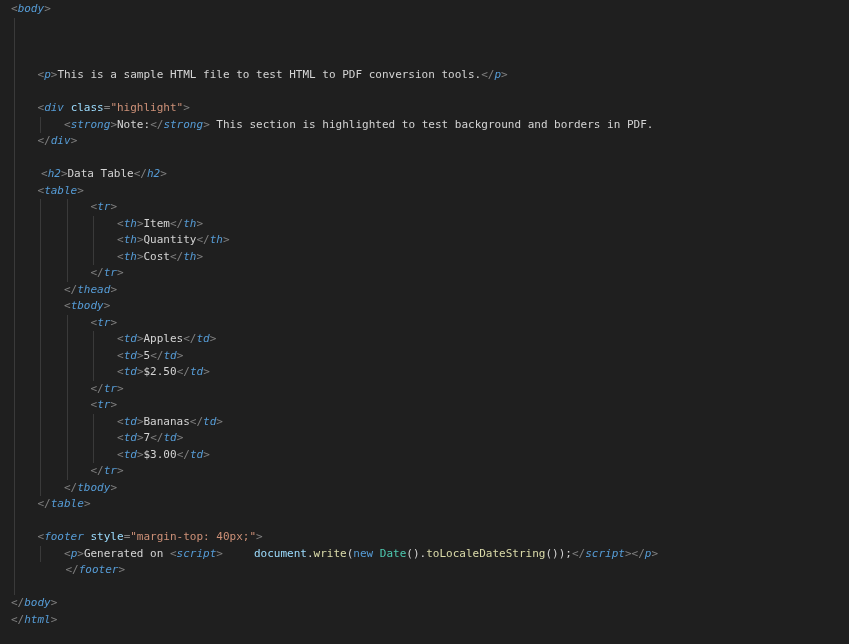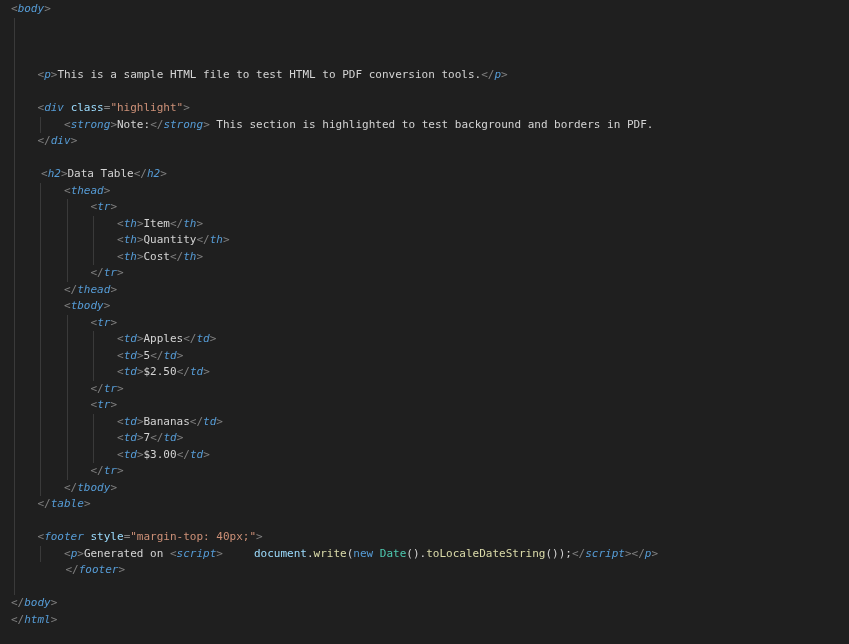--- a/index.html
+++ b/index.html
@@ -57,21 +57,21 @@
     <div class="line"><span class="guide" style="left: 13.5px;"></span><span class="line-text" style="padding-left: 11px;"></span></div>
     <div class="line"><span class="guide" style="left: 13.5px;"></span></div>
     <div class="line"><span class="guide" style="left: 13.5px;"></span><span class="line-text" style="padding-left: 11px;"></span></div>
     <div class="line"><span class="guide" style="left: 13.5px;"></span><span class="line-text" style="padding-left: 37.5px;"><span class="tok-p">&lt;</span><span class="tok-t">p</span><span class="tok-p">&gt;</span><span class="tok-x">This is a sample HTML file to test HTML to PDF conversion tools.</span><span class="tok-p">&lt;/</span><span class="tok-t">p</span><span class="tok-p">&gt;</span></span></div>
     <div class="line"><span class="guide" style="left: 13.5px;"></span><span class="line-text" style="padding-left: 11px;"></span></div>
     <div class="line"><span class="guide" style="left: 13.5px;"></span><span class="line-text" style="padding-left: 37.5px;"><span class="tok-p">&lt;</span><span class="tok-t">div</span><span class="tok-x"> </span><span class="tok-a">class</span><span class="tok-p">=</span><span class="tok-s">"highlight"</span><span class="tok-p">&gt;</span></span></div>
     <div class="line"><span class="guide" style="left: 13.5px;"></span><span class="guide" style="left: 40px;"></span><span class="line-text" style="padding-left: 64px;"><span class="tok-p">&lt;</span><span class="tok-t">strong</span><span class="tok-p">&gt;</span><span class="tok-x">Note:</span><span class="tok-p">&lt;/</span><span class="tok-t">strong</span><span class="tok-p">&gt;</span><span class="tok-x"> This section is highlighted to test background and borders in PDF.</span></span></div>
     <div class="line"><span class="guide" style="left: 13.5px;"></span><span class="line-text" style="padding-left: 37.5px;"><span class="tok-p">&lt;/</span><span class="tok-t">div</span><span class="tok-p">&gt;</span></span></div>
     <div class="line"><span class="guide" style="left: 13.5px;"></span><span class="line-text" style="padding-left: 11px;"></span></div>
     <div class="line"><span class="guide" style="left: 13.5px;"></span><span class="line-text" style="padding-left: 41px;"><span class="tok-p">&lt;</span><span class="tok-t">h2</span><span class="tok-p">&gt;</span><span class="tok-x">Data Table</span><span class="tok-p">&lt;/</span><span class="tok-t">h2</span><span class="tok-p">&gt;</span></span></div>
-    <div class="line"><span class="guide" style="left: 13.5px;"></span><span class="guide" style="left: 40px;"></span><span class="line-text" style="padding-left: 64px;"><span class="tok-p">&lt;</span><span class="tok-t">thead</span><span class="tok-p">&gt;</span></span></div>
+    <div class="line"><span class="guide" style="left: 13.5px;"></span><span class="line-text" style="padding-left: 37.5px;"><span class="tok-p">&lt;</span><span class="tok-t">table</span><span class="tok-p">&gt;</span></span></div>
     <div class="line"><span class="guide" style="left: 13.5px;"></span><span class="guide" style="left: 40px;"></span><span class="guide" style="left: 66.5px;"></span><span class="line-text" style="padding-left: 90.5px;"><span class="tok-p">&lt;</span><span class="tok-t">tr</span><span class="tok-p">&gt;</span></span></div>
     <div class="line"><span class="guide" style="left: 13.5px;"></span><span class="guide" style="left: 40px;"></span><span class="guide" style="left: 66.5px;"></span><span class="guide" style="left: 93px;"></span><span class="line-text" style="padding-left: 117px;"><span class="tok-p">&lt;</span><span class="tok-t">th</span><span class="tok-p">&gt;</span><span class="tok-x">Item</span><span class="tok-p">&lt;/</span><span class="tok-t">th</span><span class="tok-p">&gt;</span></span></div>
     <div class="line"><span class="guide" style="left: 13.5px;"></span><span class="guide" style="left: 40px;"></span><span class="guide" style="left: 66.5px;"></span><span class="guide" style="left: 93px;"></span><span class="line-text" style="padding-left: 117px;"><span class="tok-p">&lt;</span><span class="tok-t">th</span><span class="tok-p">&gt;</span><span class="tok-x">Quantity</span><span class="tok-p">&lt;/</span><span class="tok-t">th</span><span class="tok-p">&gt;</span></span></div>
     <div class="line"><span class="guide" style="left: 13.5px;"></span><span class="guide" style="left: 40px;"></span><span class="guide" style="left: 66.5px;"></span><span class="guide" style="left: 93px;"></span><span class="line-text" style="padding-left: 117px;"><span class="tok-p">&lt;</span><span class="tok-t">th</span><span class="tok-p">&gt;</span><span class="tok-x">Cost</span><span class="tok-p">&lt;/</span><span class="tok-t">th</span><span class="tok-p">&gt;</span></span></div>
     <div class="line"><span class="guide" style="left: 13.5px;"></span><span class="guide" style="left: 40px;"></span><span class="guide" style="left: 66.5px;"></span><span class="line-text" style="padding-left: 90.5px;"><span class="tok-p">&lt;/</span><span class="tok-t">tr</span><span class="tok-p">&gt;</span></span></div>
     <div class="line"><span class="guide" style="left: 13.5px;"></span><span class="guide" style="left: 40px;"></span><span class="line-text" style="padding-left: 64px;"><span class="tok-p">&lt;/</span><span class="tok-t">thead</span><span class="tok-p">&gt;</span></span></div>
     <div class="line"><span class="guide" style="left: 13.5px;"></span><span class="guide" style="left: 40px;"></span><span class="line-text" style="padding-left: 64px;"><span class="tok-p">&lt;</span><span class="tok-t">tbody</span><span class="tok-p">&gt;</span></span></div>
     <div class="line"><span class="guide" style="left: 13.5px;"></span><span class="guide" style="left: 40px;"></span><span class="guide" style="left: 66.5px;"></span><span class="line-text" style="padding-left: 90.5px;"><span class="tok-p">&lt;</span><span class="tok-t">tr</span><span class="tok-p">&gt;</span></span></div>
     <div class="line"><span class="guide" style="left: 13.5px;"></span><span class="guide" style="left: 40px;"></span><span class="guide" style="left: 66.5px;"></span><span class="guide" style="left: 93px;"></span><span class="line-text" style="padding-left: 117px;"><span class="tok-p">&lt;</span><span class="tok-t">td</span><span class="tok-p">&gt;</span><span class="tok-x">Apples</span><span class="tok-p">&lt;/</span><span class="tok-t">td</span><span class="tok-p">&gt;</span></span></div>
     <div class="line"><span class="guide" style="left: 13.5px;"></span><span class="guide" style="left: 40px;"></span><span class="guide" style="left: 66.5px;"></span><span class="guide" style="left: 93px;"></span><span class="line-text" style="padding-left: 117px;"><span class="tok-p">&lt;</span><span class="tok-t">td</span><span class="tok-p">&gt;</span><span class="tok-x">5</span><span class="tok-p">&lt;/</span><span class="tok-t">td</span><span class="tok-p">&gt;</span></span></div>

